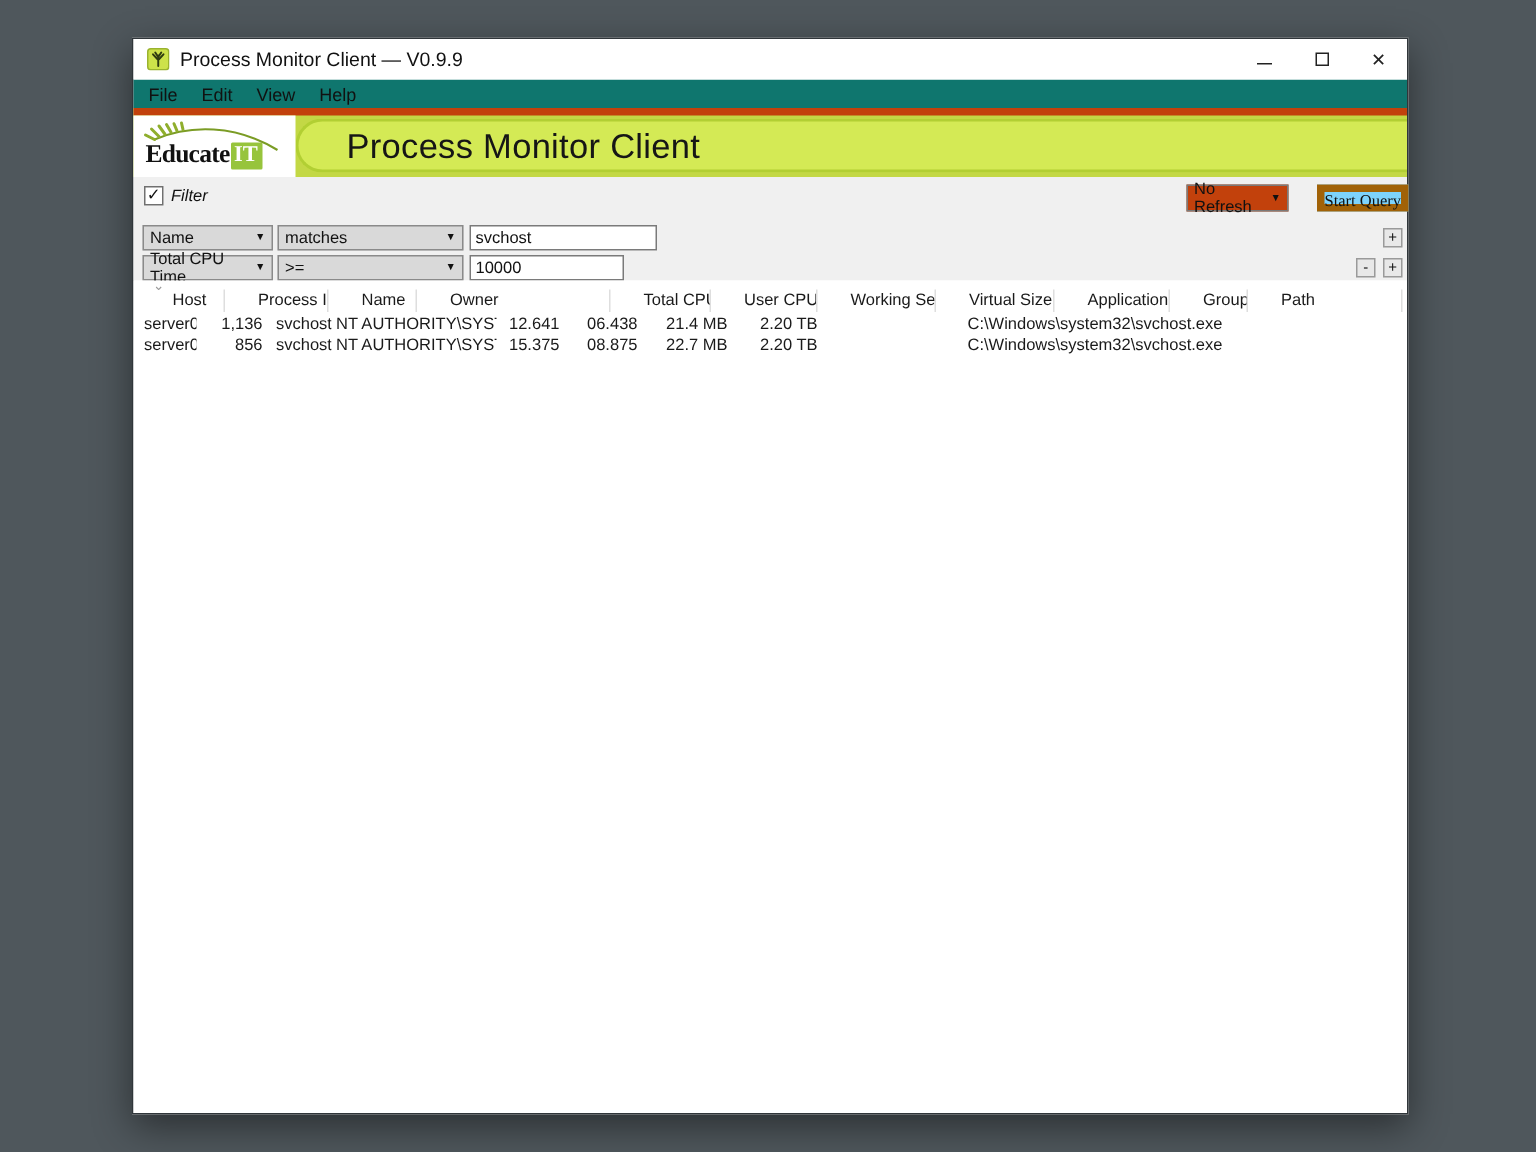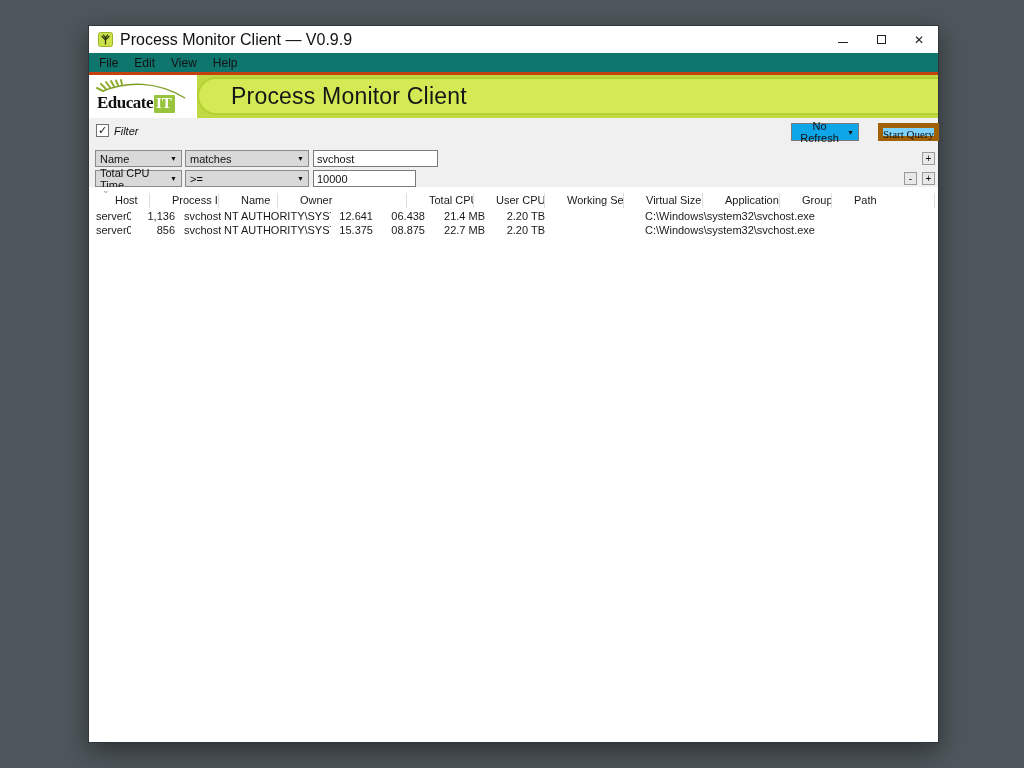--- a/index.html
+++ b/index.html
@@ -14,31 +14,31 @@
     background:#ffffff; border:1px solid #30363a;
     box-shadow:0 8px 24px rgba(0,0,0,0.45);
     display:flex; flex-direction:column;
   }
   
   .titlebar {
     height:27px; background:#ffffff; display:flex; align-items:center;
     flex:0 0 auto; position:relative;
   }
   .app-icon { width:15px; height:15px; margin-left:9px; display:inline-flex; }
-  .titlebar .title { font-size:16px; color:#111; margin-left:7px; }
+  .titlebar .title { font-size:13px; color:#111; margin-left:7px; }
   .controls { position:absolute; right:0; top:0; height:27px; display:flex; }
   .ctrl { width:38px; height:27px; display:flex; align-items:center; justify-content:center; cursor:default; }
   .min-glyph { width:10px; height:0; border-bottom:1px solid #222; display:block; margin-top:6px; }
   .max-glyph { width:9px; height:9px; border:1px solid #222; display:block; }
   .close-glyph { font-size:12px; color:#222; line-height:1; }
   
   .menubar { height:19px; background:#0f766e; display:flex; align-items:center; padding-left:2px; flex:0 0 auto; }
   .menubar span { font-size:12px; color:#111; padding:0 8px; cursor:default; }
   
-  .band { height:46px; background:#c3d845; position:relative; flex:0 0 auto; border-top:3px solid #c2410c; }
+  .band { height:46px; background:#c3d845; position:relative; flex:0 0 auto; border-top:5px solid #c2410c; }
   .logo {
     position:absolute; left:0; top:0; width:108px; height:100%;
     background:#ffffff; display:flex; align-items:flex-end; padding:0 0 5px 8px;
   }
   .wheat { position:absolute; left:6px; top:3px; }
   .logo-educate { font-family:"Liberation Serif", serif; font-weight:bold; font-size:17px; color:#111; letter-spacing:-0.5px; }
   .logo-it {
     font-family:"Liberation Serif", serif; font-weight:bold; font-size:15px; color:#ffffff;
     background:#97c43c; padding:0 3px 1px 2px; margin-left:1px; border-radius:1px;
   }
@@ -57,21 +57,21 @@
     display:inline-flex; align-items:center; justify-content:center;
     font-size:11px; line-height:1; color:#111;
   }
   .filter-check .lbl { font-size:11px; color:#111; margin-left:5px;font-style:italic; }
   .dd {
     background:#d9d9d9; border:1px solid #8a8a8a;
     display:flex; align-items:center; justify-content:space-between;
     font-size:11px; color:#111; padding:0 4px; position:absolute; height:17px; cursor:default;
   }
   .dd .arrow { font-size:7px; color:#111; margin-left:4px; }
-  .dd-refresh { left:702px; top:5px; width:68px; height:18px; background:#0ea5e9; border-color:#7a7a7a;text-align:center; }
+  .dd-refresh { left:702px; top:5px; width:68px; height:18px; background:#c2410c; border-color:#7a7a7a; }
   .btn {
     position:absolute; background:#7dd3fc; border:5px solid #a16207;
     font-size:11px; color:#111; font-family:Liberation Serif, serif; cursor:default;
   }
   .btn-startq { left:789px; top:5px; width:61px; height:18px; }
   .dd-field1 { left:6px;  top:32px; width:87px; }
   .dd-op1    { left:96px; top:32px; width:124px; }
   .in-val1   { left:224px; top:32px; width:125px; }
   .dd-field2 { left:6px;  top:52px; width:87px; }
   .dd-op2    { left:96px; top:52px; width:124px; }

